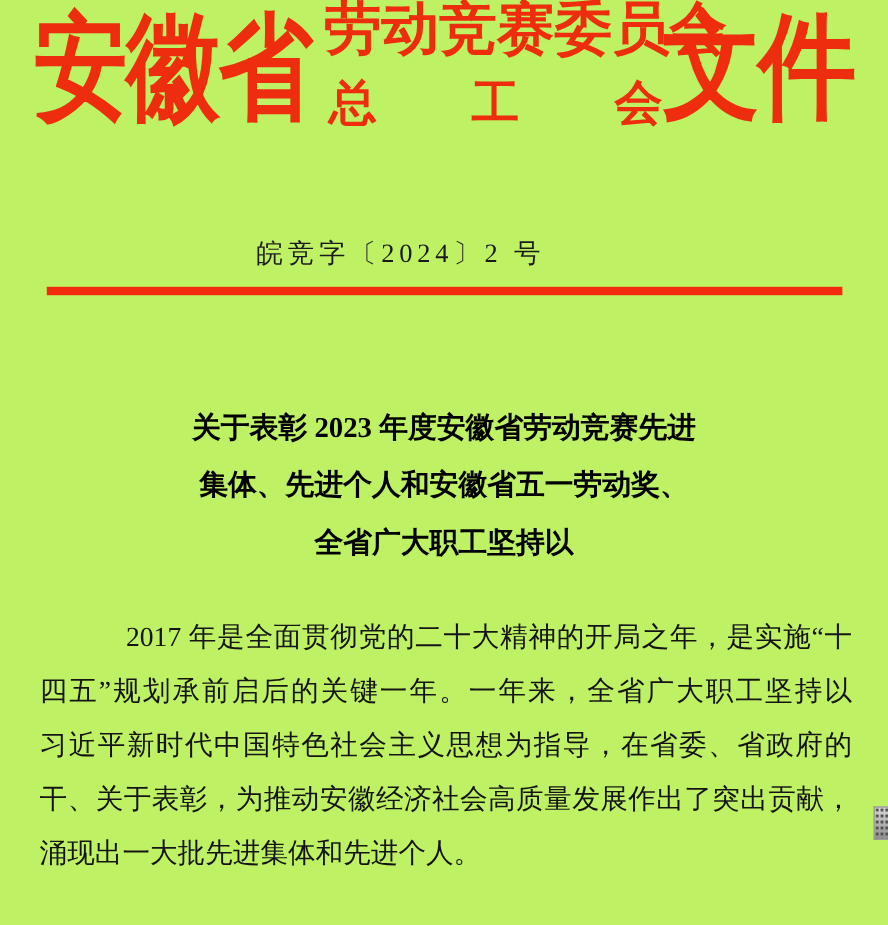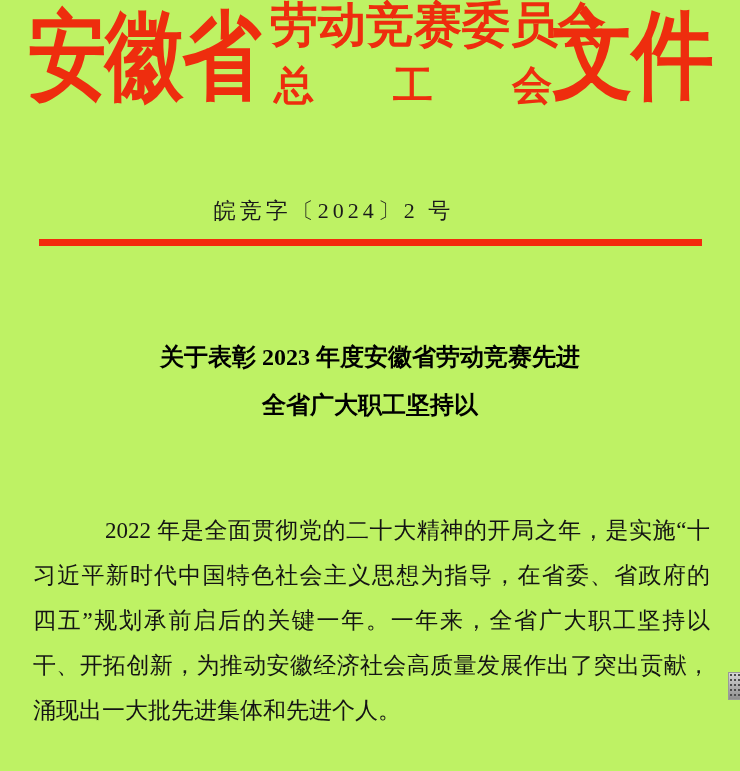--- a/index.html
+++ b/index.html
@@ -107,26 +107,27 @@
     </div>
     <div class="org-right">文件</div>
   </div>
 
   <div class="doc-number">皖竞字〔2024〕2 号</div>
 
   <div class="red-rule"></div>
 
   <div class="doc-title">
     <div>关于表彰 2023 年度安徽省劳动竞赛先进</div>
+    <div>集体、先进个人和安徽省五一劳动奖、</div>
     <div>全省广大职工坚持以</div>
   </div>
 
   <div class="doc-body">
-    <div class="bline first">2022 年是全面贯彻党的二十大精神的开局之年，是实施“十</div>
+    <div class="bline first">2017 年是全面贯彻党的二十大精神的开局之年，是实施“十</div>
+    <div class="bline">四五”规划承前启后的关键一年。一年来，全省广大职工坚持以</div>
     <div class="bline">习近平新时代中国特色社会主义思想为指导，在省委、省政府的</div>
-    <div class="bline">四五”规划承前启后的关键一年。一年来，全省广大职工坚持以</div>
-    <div class="bline">干、开拓创新，为推动安徽经济社会高质量发展作出了突出贡献，</div>
+    <div class="bline">干、关于表彰，为推动安徽经济社会高质量发展作出了突出贡献，</div>
     <div class="bline last">涌现出一大批先进集体和先进个人。</div>
   </div>
 
   <div class="grip"></div>
 
 </div>
 
 </body></html>

